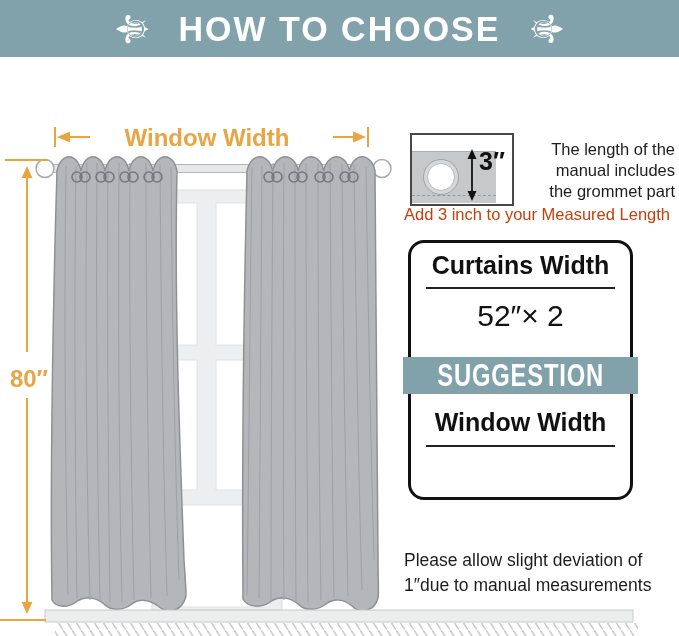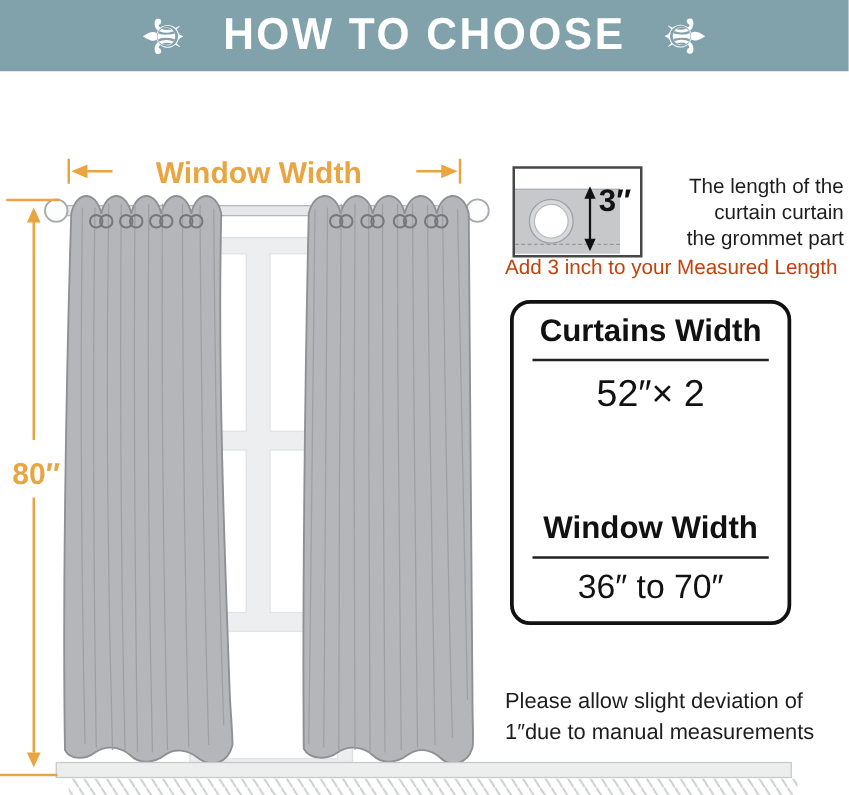--- a/index.html
+++ b/index.html
@@ -179,33 +179,35 @@
     <svg class="grommet-arrow" width="16" height="69" viewBox="0 0 16 69">
       <line x1="8" y1="20" x2="8" y2="60" stroke="#111" stroke-width="1.8"></line>
       <polygon points="8,14 3.5,24 12.5,24" fill="#111"></polygon>
       <polygon points="8,66 3.5,56 12.5,56" fill="#111"></polygon>
     </svg>
     <div class="grommet-depth">3″</div>
   </div>
 
   <div class="grommet-caption">
     <div>The length of the</div>
-    <div>curtain curtain</div>
+    <div>manual includes</div>
     <div>the grommet part</div>
   </div>
 
   <div class="grommet-note">Add 3 inch to your Measured Length</div>
 
   <div class="size-table">
     <div class="st-row st-header" style="top:8px;">Curtains Width</div>
     <div class="st-divider" style="top:44px;"></div>
     <div class="st-row st-value" style="top:56px;">52″× 2</div>
+    <div class="st-band">
+      <span>SUGGESTION</span>
+    </div>
     <div class="st-row st-header" style="top:165px;">Window Width</div>
     <div class="st-divider" style="top:202px;"></div>
-    <div class="st-row st-value" style="top:211px;font-size:27px;">36″ to 70″</div>
   </div>
 
   <div class="footnote">
     <div>Please allow slight deviation of</div>
     <div>1″due to manual measurements</div>
   </div>
 
 </div>
 
 </body></html>

